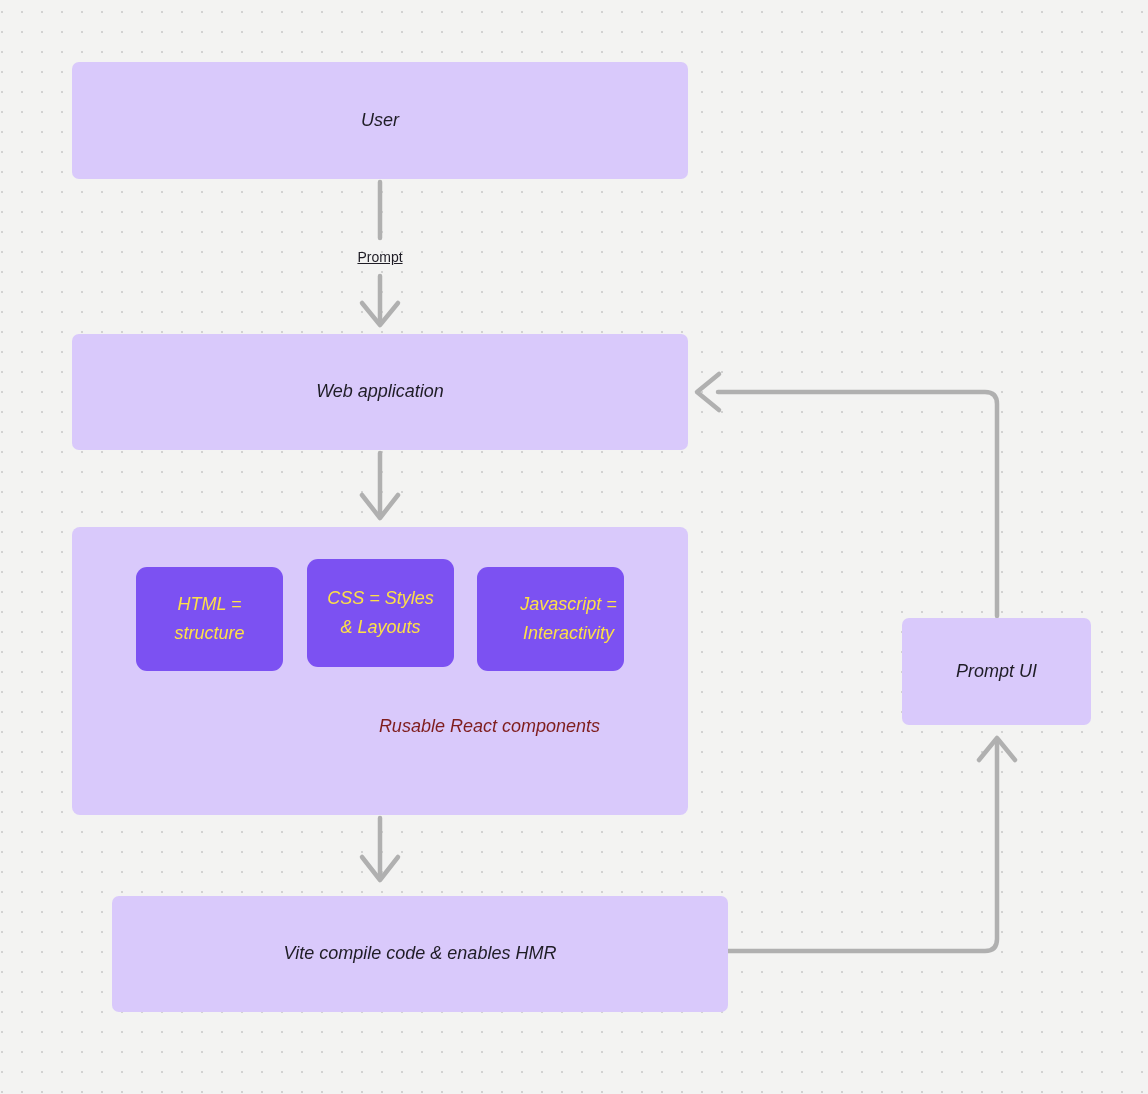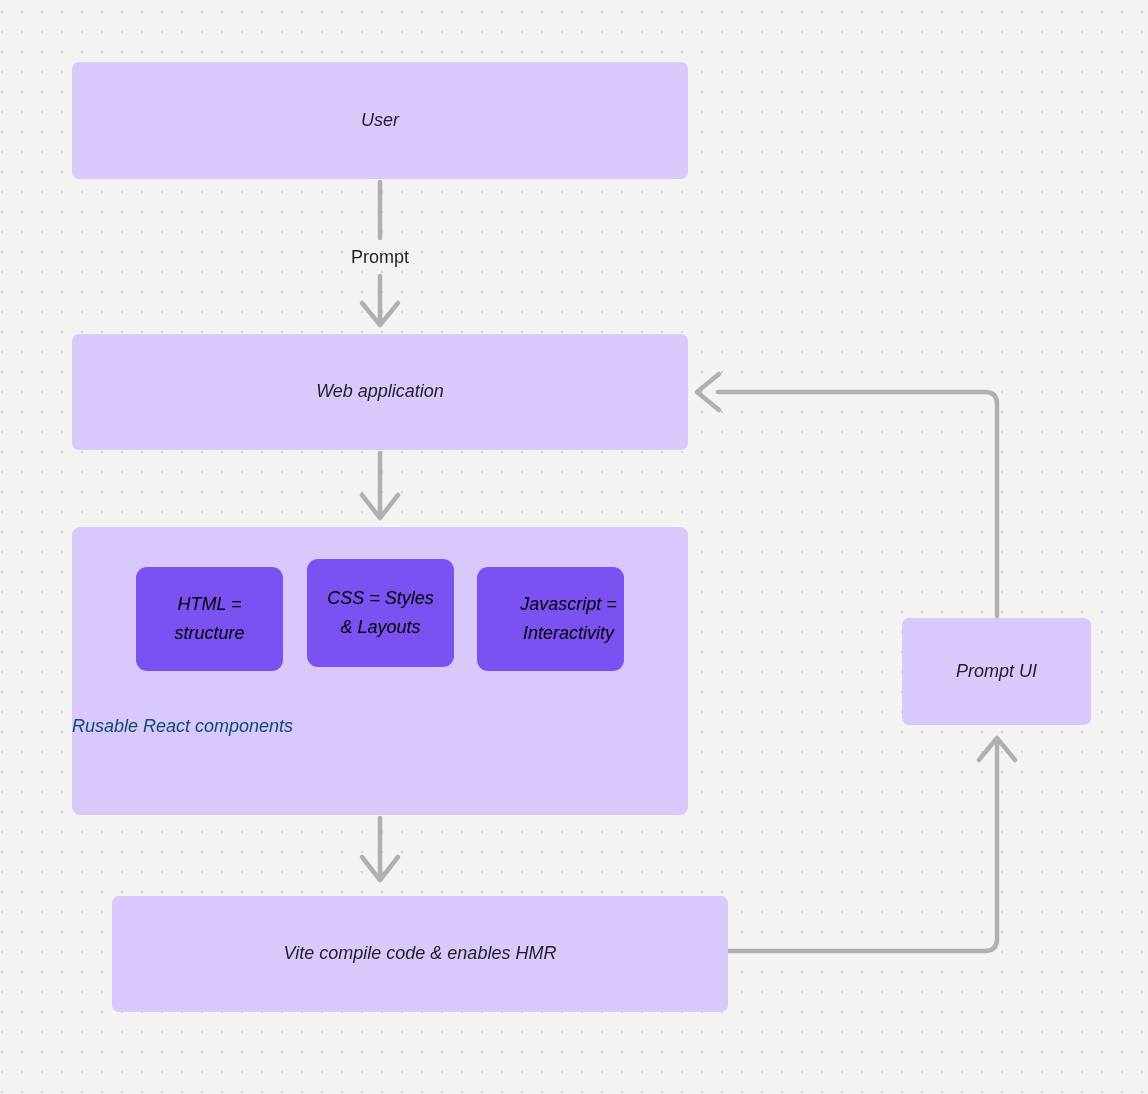--- a/index.html
+++ b/index.html
@@ -47,38 +47,38 @@
   #node-render    { left: 902px; top: 618px; width: 189px; height: 107px; }
 
   .subnode {
     position: absolute;
     box-sizing: border-box;
     background: #7c51f2;
     border-radius: 11px;
     display: flex;
     align-items: center;
     justify-content: center;
-    color: #000000;
+    color: #fde047;
     font-size: 18px;
     line-height: 1.6;
     text-align: center;
   }
   .subnode span { display: block; white-space: pre-line; }
 
   #sub-html { left: 64px;  top: 40px; width: 147px; height: 104px; }
   #sub-css  { left: 235px; top: 32px; width: 147px; height: 108px; }
   #sub-js   { left: 405px; top: 40px; width: 147px; height: 104px; padding-left: 36px; }
 
   #react-caption {
     position: absolute;
     left: 0;
     top: 188px;
     width: 528px;
-    text-align: left;
-    color: #0c4a6e;
+    text-align: right;
+    color: #7f1d1d;
     font-size: 18px;
   }
 
   .edge-svg {
     position: absolute;
     left: 0;
     top: 0;
     width: 1148px;
     height: 1094px;
     pointer-events: none;
@@ -94,24 +94,25 @@
   .edge-head {
     fill: none;
     stroke: #b0b0b0;
     stroke-width: 4.5;
     stroke-linecap: round;
     stroke-linejoin: round;
   }
   .edge-label {
     position: absolute;
     color: #1f1d26;
-    font-size: 18px;
+    font-size: 14px;
     background: transparent;
     transform: translate(-50%, -50%);
     white-space: nowrap;
+    text-decoration: underline;
   }
   #label-prompt { left: 380px; top: 257px; }
 </style>
 </head>
 <body>
 
 <div id="canvas">
 
   <svg class="edge-svg">
 

